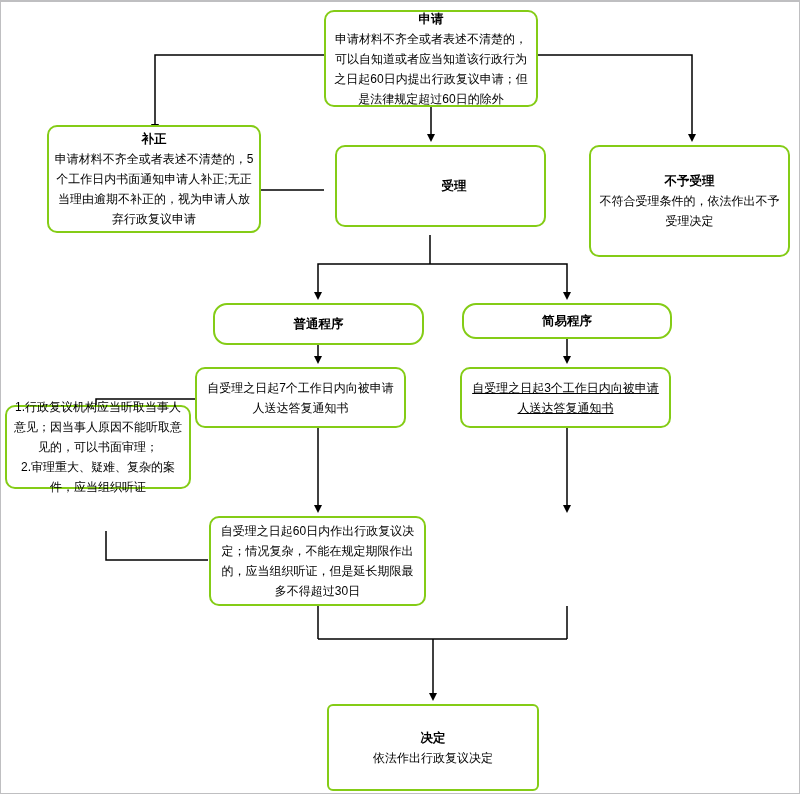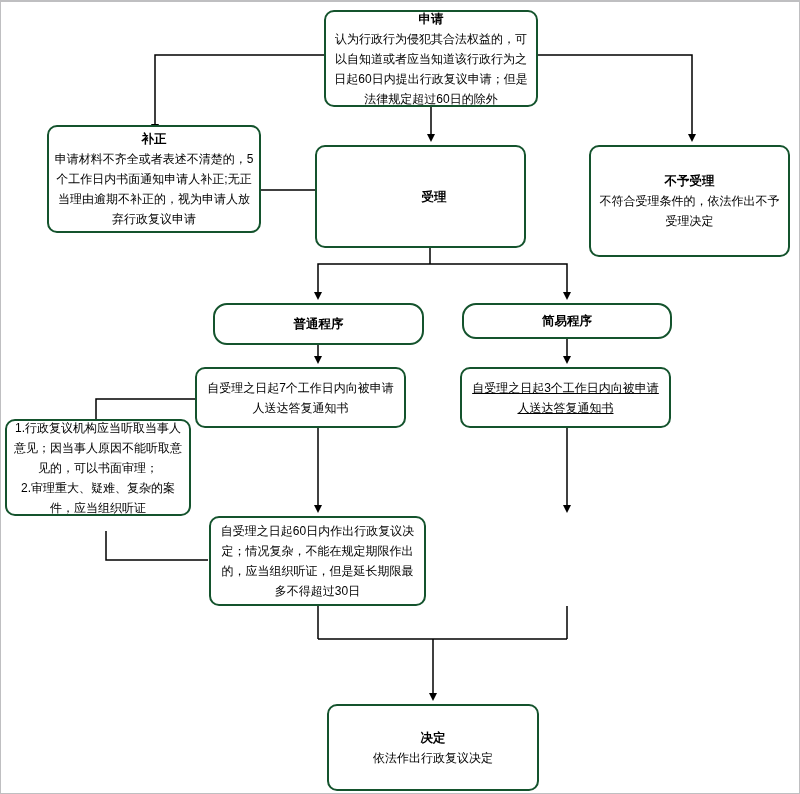--- a/index.html
+++ b/index.html
@@ -18,47 +18,47 @@
   .edges {
     position: absolute;
     left: 0; top: 0;
     width: 800px; height: 794px;
     pointer-events: none;
   }
   .node {
     position: absolute;
     box-sizing: border-box;
     background: #ffffff;
-    border: 2px solid #14532d;
+    border: 2px solid #84cc16;
     border-radius: 10px;
     display: flex;
     flex-direction: column;
     justify-content: center;
     align-items: center;
     text-align: center;
     padding: 3px 5px;
     font-size: 12px;
     line-height: 20px;
   }
   .node .title { font-weight: bold; font-size: 12.5px; line-height: 20px; }
   .node .body { font-size: 12px; line-height: 20px; }
   .pill { border-radius: 14px; }
   
   .n-apply      { left: 323px; top: 8px;   width: 214px; height: 97px; }
   .n-correction { left: 46px;  top: 123px; width: 214px; height: 108px; }
-  .n-accept     { left: 314px; top: 143px; width: 211px; height: 103px; padding-left: 32px; }
+  .n-accept     { left: 334px; top: 143px; width: 211px; height: 82px; padding-left: 32px; }
   .n-reject     { left: 588px; top: 143px; width: 201px; height: 112px; }
   .n-ordinary   { left: 212px; top: 301px; width: 211px; height: 42px; }
   .n-summary    { left: 461px; top: 301px; width: 210px; height: 36px; }
   .n-notice7    { left: 194px; top: 365px; width: 211px; height: 61px; }
   .n-notice3    { left: 459px; top: 365px; width: 211px; height: 61px; text-decoration: underline; }
-  .n-hearing    { left: 4px;   top: 417px; width: 186px; height: 97px; }
+  .n-hearing    { left: 4px;   top: 403px; width: 186px; height: 84px; }
   .n-decide60   { left: 208px; top: 514px; width: 217px; height: 90px; }
   .n-decide30   { left: 458px; top: 514px; width: 211px; height: 90px; }
-  .n-decision   { left: 326px; top: 702px; width: 212px; height: 87px; }
+  .n-decision   { left: 326px; top: 702px; width: 212px; height: 87px; border-radius: 6px; }
   polyline, line { fill: none; stroke: #000; stroke-width: 1.5px; }
 </style>
 </head>
 <body>
 
 <div class="canvas">
 
   <svg class="edges" width="800" height="794" viewBox="0 0 800 794" xmlns="http://www.w3.org/2000/svg">
     <defs>
       <marker id="arrow" markerWidth="9" markerHeight="9" refX="6" refY="4" orient="auto" markerUnits="userSpaceOnUse">
@@ -79,21 +79,21 @@
     <polyline points="211,397 95,397 95,422"></polyline>
     <polyline points="105,529 105,558 207,558"></polyline>
     <polyline points="317,604 317,637"></polyline>
     <polyline points="566,604 566,637"></polyline>
     <line x1="317" y1="637" x2="566" y2="637"></line>
     <polyline points="432,637 432,697" marker-end="url(#arrow)"></polyline>
   </svg>
 
   <div class="node n-apply">
     <div class="title">申请</div>
-    <div class="body">认为行政行为侵犯其合法权益的，可以自知道或者应当知道该行政行为之日起60日内提出行政复议申请；但是法律规定超过60日的除外</div>
+    <div class="body">申请材料不齐全或者表述不清楚的，可以自知道或者应当知道该行政行为之日起60日内提出行政复议申请；但是法律规定超过60日的除外</div>
   </div>
 
   <div class="node n-correction">
     <div class="title">补正</div>
     <div class="body">申请材料不齐全或者表述不清楚的，5个工作日内书面通知申请人补正;无正当理由逾期不补正的，视为申请人放弃行政复议申请</div>
   </div>
 
   <div class="node n-accept">
     <div class="title">受理</div>
   </div>

